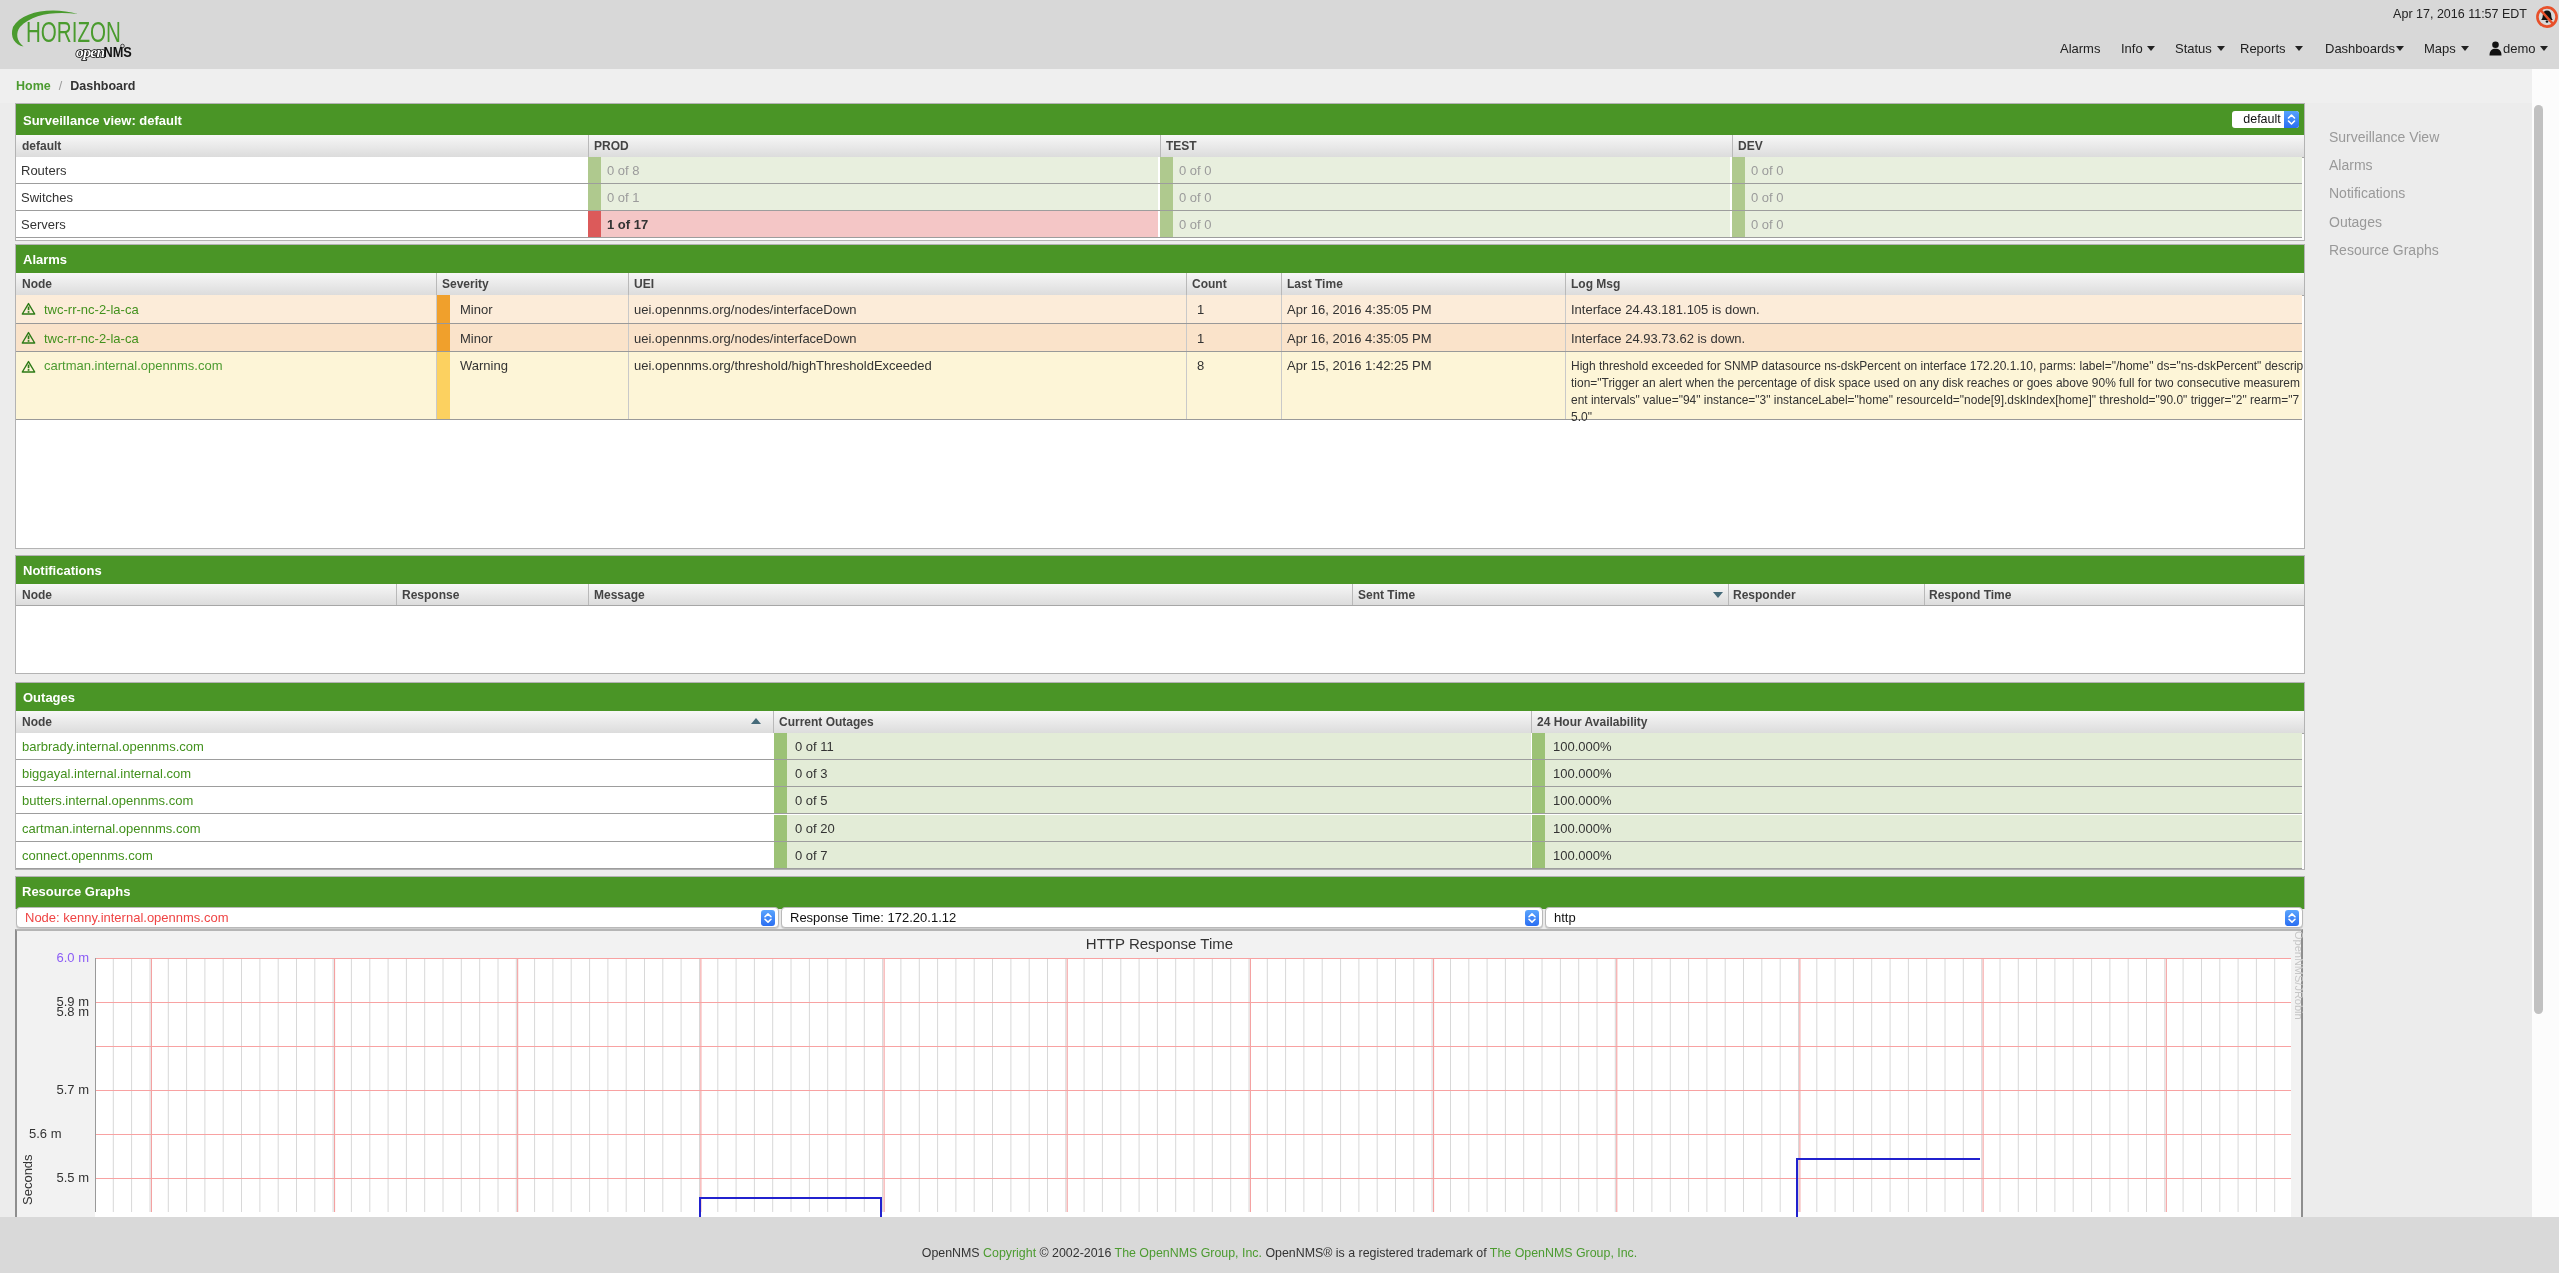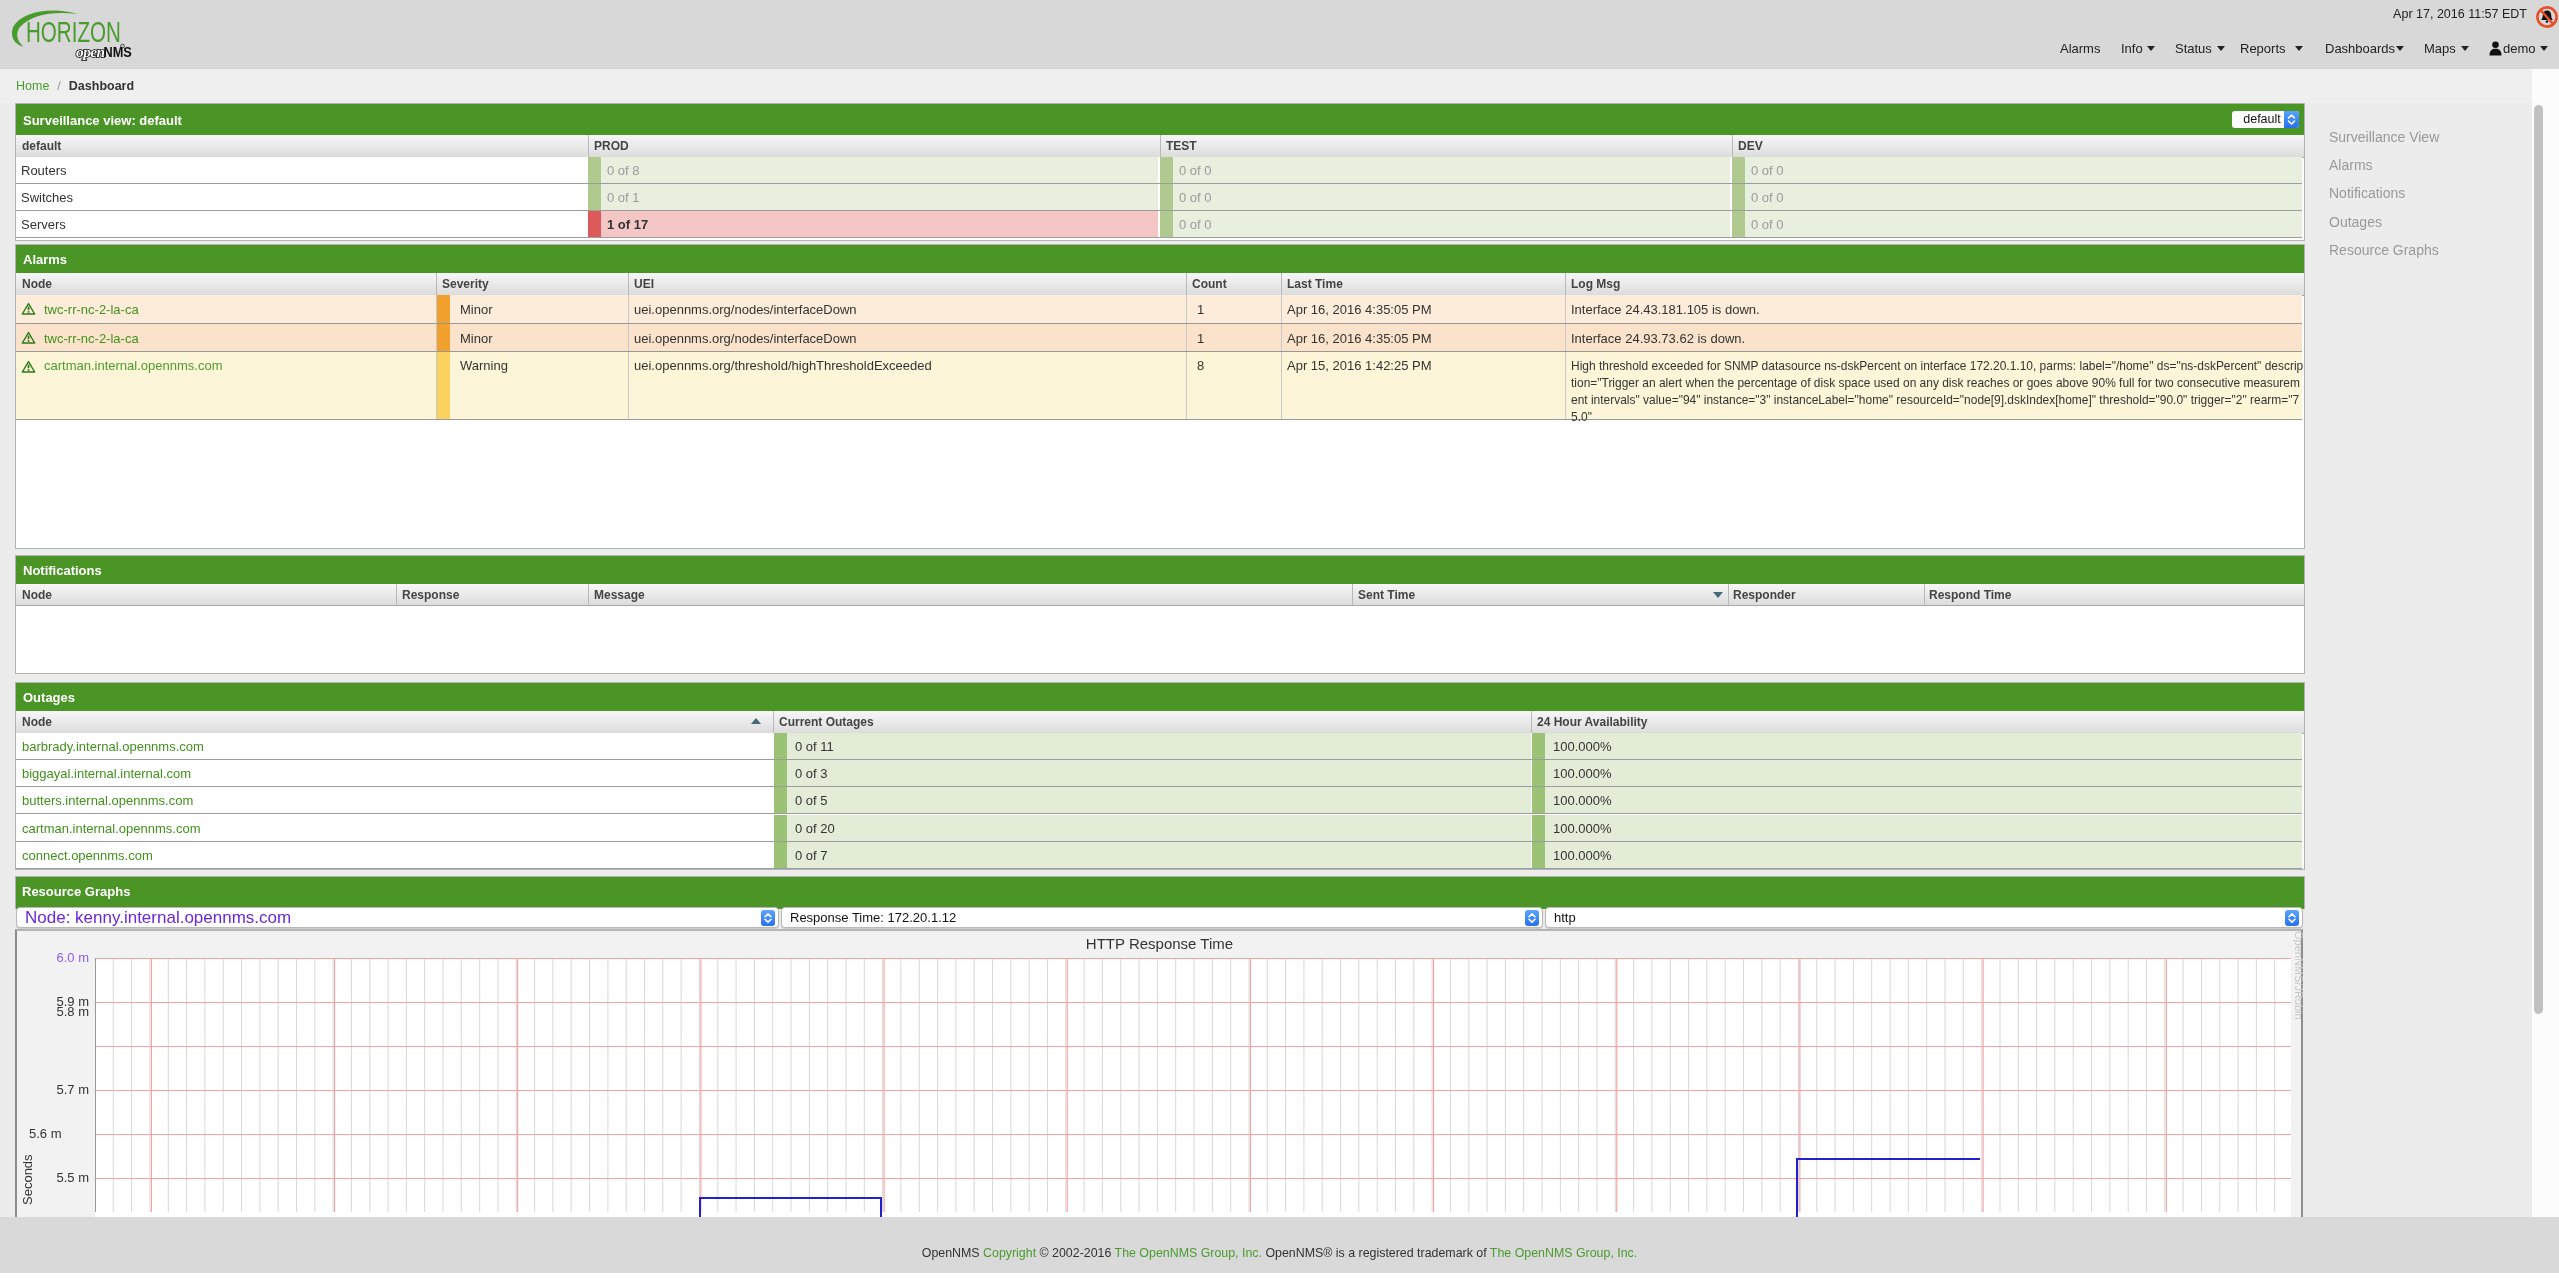--- a/index.html
+++ b/index.html
@@ -31,21 +31,21 @@
 <div style="position:absolute;left:2396px;top:46px;width:0;height:0;border-left:4.5px solid transparent;border-right:4.5px solid transparent;border-top:5.5px solid #222"></div>
 <div style="position:absolute;left:2424px;top:40px;height:17px;line-height:17px;font-size:13px;color:#222;white-space:nowrap">Maps</div>
 <div style="position:absolute;left:2461px;top:46px;width:0;height:0;border-left:4.5px solid transparent;border-right:4.5px solid transparent;border-top:5.5px solid #222"></div>
 <svg width="13" height="15" viewBox="0 0 13 15" style="position:absolute;left:2489px;top:41px">
 <circle cx="6.5" cy="3.8" r="3.3" fill="#111"></circle>
       <path d="M0.5 14.5 C0.5 9.6 3 7.8 6.5 7.8 C10 7.8 12.5 9.6 12.5 14.5 Z" fill="#111"></path>
     </svg>
 <div style="position:absolute;left:2503px;top:40px;height:17px;line-height:17px;font-size:13px;color:#222;white-space:nowrap">demo</div>
 <div style="position:absolute;left:2540px;top:46px;width:0;height:0;border-left:4.5px solid transparent;border-right:4.5px solid transparent;border-top:5.5px solid #222"></div>
 <div style="position:absolute;left:0;top:69px;width:2559px;height:34px;background:#efefef"></div>
-<div style="position:absolute;left:16px;top:75px;height:22px;line-height:22px;font-size:12.5px"><span style="color:#4c9b30;font-weight:normal">Home</span><span style="color:#999;padding:0 8px">/</span><span style="color:#333;font-weight:bold">Dashboard</span></div>
+<div style="position:absolute;left:16px;top:75px;height:22px;line-height:22px;font-size:12.5px"><span style="color:#4c9b30;font-weight:bold">Home</span><span style="color:#999;padding:0 8px">/</span><span style="color:#333;font-weight:bold">Dashboard</span></div>
 <div style="position:absolute;left:2329px;top:123px;font-size:14px;color:#999;line-height:28.2px">Surveillance View<br>Alarms<br>Notifications<br>Outages<br>Resource Graphs</div>
 <div style="position:absolute;left:2532px;top:69px;width:27px;height:1148px;background:#fcfcfc"></div>
 <div style="position:absolute;left:2534px;top:105px;width:9px;height:909px;background:#c1c1c1;border-radius:5px"></div>
 <div style="position:absolute;left:15px;top:103px;width:2288px;height:136px;background:#fff;border:1px solid #b3b3b3">
       <div class="bar" style="top:0;height:31px">
         <span>Surveillance view: default</span>
       </div>
       <div style="position:absolute;left:2216px;top:7px;width:67px;height:17px;background:#fff;border-radius:3px">
         <span style="position:absolute;left:8px;top:0;width:44px;text-align:center;line-height:17px;font-size:12.5px;color:#111">default</span>
         <span style="position:absolute;right:0;top:0;width:15px;height:17px;border-radius:0 3px 3px 0;background:linear-gradient(#55a2fd,#2a6ef2)"><svg width="15" height="17" viewBox="0 0 15 17">
@@ -247,21 +247,21 @@
         <span style="position:absolute;left:758px;top:0;width:13px;height:26px;background:#9cc276"></span>
         <span class="cell" style="left:779px">0 of 7</span>
         <span style="position:absolute;left:1516px;top:0;width:770px;height:26px;background:#e3ecd7"></span>
         <span style="position:absolute;left:1516px;top:0;width:13px;height:26px;background:#9cc276"></span>
         <span class="cell" style="left:1537px">100.000%</span>
       </div>
     </div>
 <div style="position:absolute;left:15px;top:876px;width:2288px;height:32px;background:#4a9526;border:1px solid #b3b3b3;border-bottom:none"></div>
 <div style="position:absolute;left:22px;top:876px;height:32px;line-height:32px;color:#fff;font-weight:bold;font-size:13px">Resource Graphs</div>
 <div style="position:absolute;left:16px;top:907px;width:763px;height:21px;background:#fff;border:1px solid #b9b9b9;border-radius:4px;box-shadow:0 1px 1px rgba(0,0,0,.15);box-sizing:border-box">
-      <span style="position:absolute;left:8px;top:0;line-height:19px;font-size:17px;color:#6d28d9;white-space:nowrap">Node: kenny.internal.opennms.com</span>
+      <span style="position:absolute;left:8px;top:0;line-height:19px;font-size:13px;color:#ef4444;white-space:nowrap">Node: kenny.internal.opennms.com</span>
       <span style="position:absolute;right:3px;top:50%;margin-top:-8px;width:14px;height:16px;border-radius:3px;background:linear-gradient(#5ba5fd,#2a6ef2)"><svg width="14" height="16" viewBox="0 0 14 16">
           <path d="M4 6.72 L7 3.84 L10 6.72" stroke="#fff" stroke-width="1.6" fill="none" stroke-linecap="round" stroke-linejoin="round"></path>
           <path d="M4 9.28 L7 12.16 L10 9.28" stroke="#fff" stroke-width="1.6" fill="none" stroke-linecap="round" stroke-linejoin="round"></path>
         </svg></span>
     </div>
 <div style="position:absolute;left:781px;top:907px;width:762px;height:21px;background:#fff;border:1px solid #b9b9b9;border-radius:4px;box-shadow:0 1px 1px rgba(0,0,0,.15);box-sizing:border-box">
       <span style="position:absolute;left:8px;top:0;line-height:19px;font-size:13px;color:#111;white-space:nowrap">Response Time: 172.20.1.12</span>
       <span style="position:absolute;right:3px;top:50%;margin-top:-8px;width:14px;height:16px;border-radius:3px;background:linear-gradient(#5ba5fd,#2a6ef2)"><svg width="14" height="16" viewBox="0 0 14 16">
           <path d="M4 6.72 L7 3.84 L10 6.72" stroke="#fff" stroke-width="1.6" fill="none" stroke-linecap="round" stroke-linejoin="round"></path>
           <path d="M4 9.28 L7 12.16 L10 9.28" stroke="#fff" stroke-width="1.6" fill="none" stroke-linecap="round" stroke-linejoin="round"></path>

